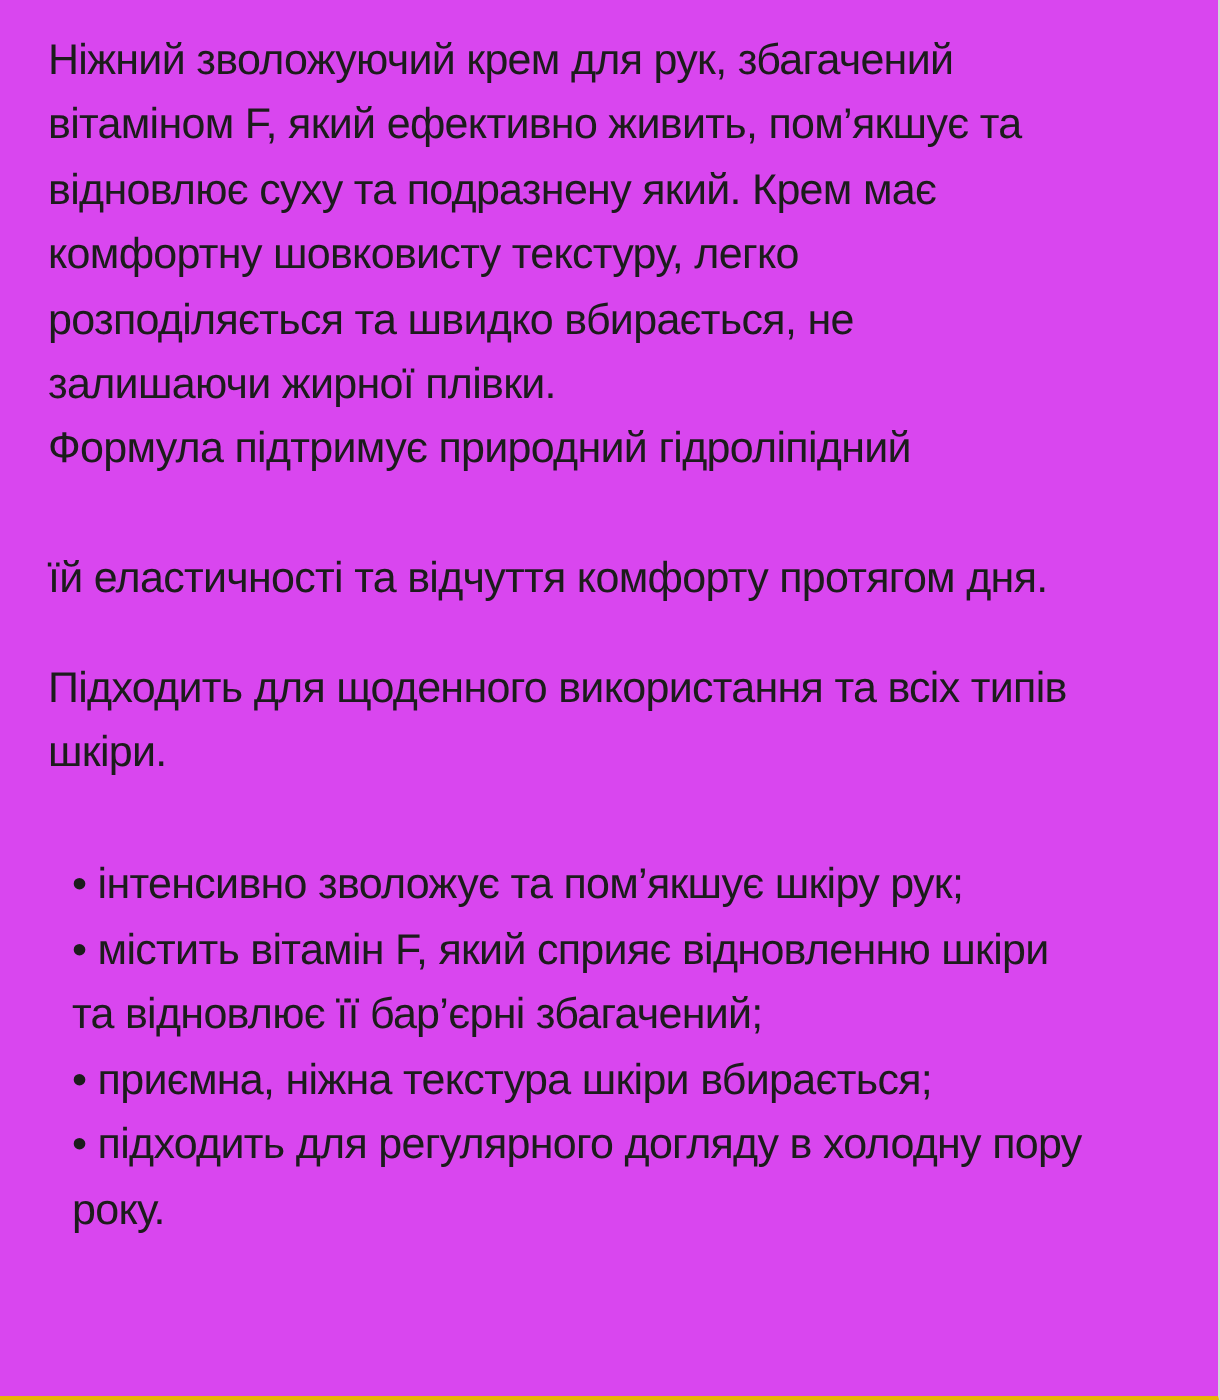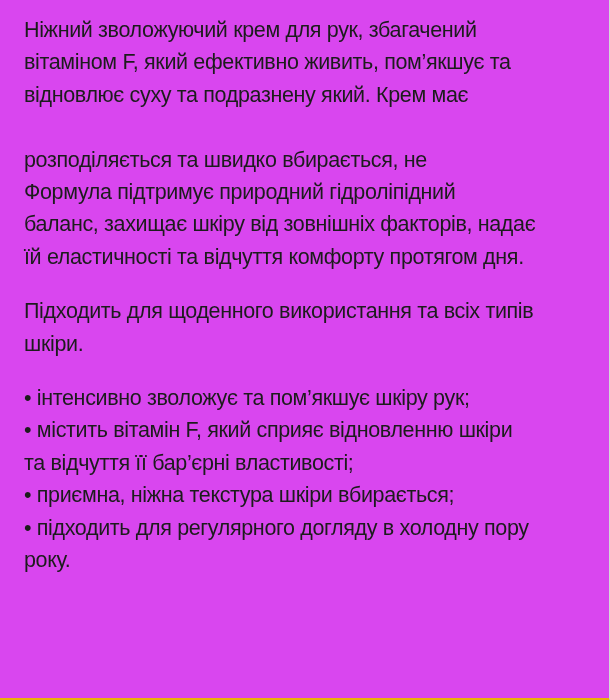--- a/index.html
+++ b/index.html
@@ -40,65 +40,66 @@
     }
     .gap {
       height: 22px;
     }
     .heading {
       font-weight: bold;
       margin: 0;
     }
     .list {
       list-style: none;
-      margin: 0;
+      margin: 12px;
       padding: 0;
     }
     .list li {
       margin: 0;
       padding: 0;
     }
   </style>
 </head>
 <body>
 
 <div class="frame">
   <div class="content">
 
     <p class="para">
       <span>Ніжний зволожуючий крем для рук, збагачений</span><br>
       <span>вітаміном F, який ефективно живить, пом’якшує та</span><br>
       <span>відновлює суху та подразнену який. Крем має</span><br>
-      <br>
+      <span>комфортну шовковисту текстуру, легко</span><br>
       <span>розподіляється та швидко вбирається, не</span><br>
+      <span>залишаючи жирної плівки.</span>
     </p>
 
     <p class="para">
       <span>Формула підтримує природний гідроліпідний</span><br>
-      <span>баланс, захищає шкіру від зовнішніх факторів, надає</span><br>
+      <br>
       <span>їй еластичності та відчуття комфорту протягом дня.</span>
     </p>
 
     <div class="gap"></div>
 
     <p class="para">
       <span>Підходить для щоденного використання та всіх типів</span><br>
       <span>шкіри.</span>
     </p>
 
     <div class="gap"></div>
 
 
     <ul class="list">
       <li>
         <span>• інтенсивно зволожує та пом’якшує шкіру рук;</span>
       </li>
       <li>
         <span>• містить вітамін F, який сприяє відновленню шкіри</span><br>
-        <span>та відчуття її бар’єрні властивості;</span>
+        <span>та відновлює її бар’єрні збагачений;</span>
       </li>
       <li>
         <span>• приємна, ніжна текстура шкіри вбирається;</span>
       </li>
       <li>
         <span>• підходить для регулярного догляду в холодну пору</span><br>
         <span>року.</span>
       </li>
     </ul>
 

